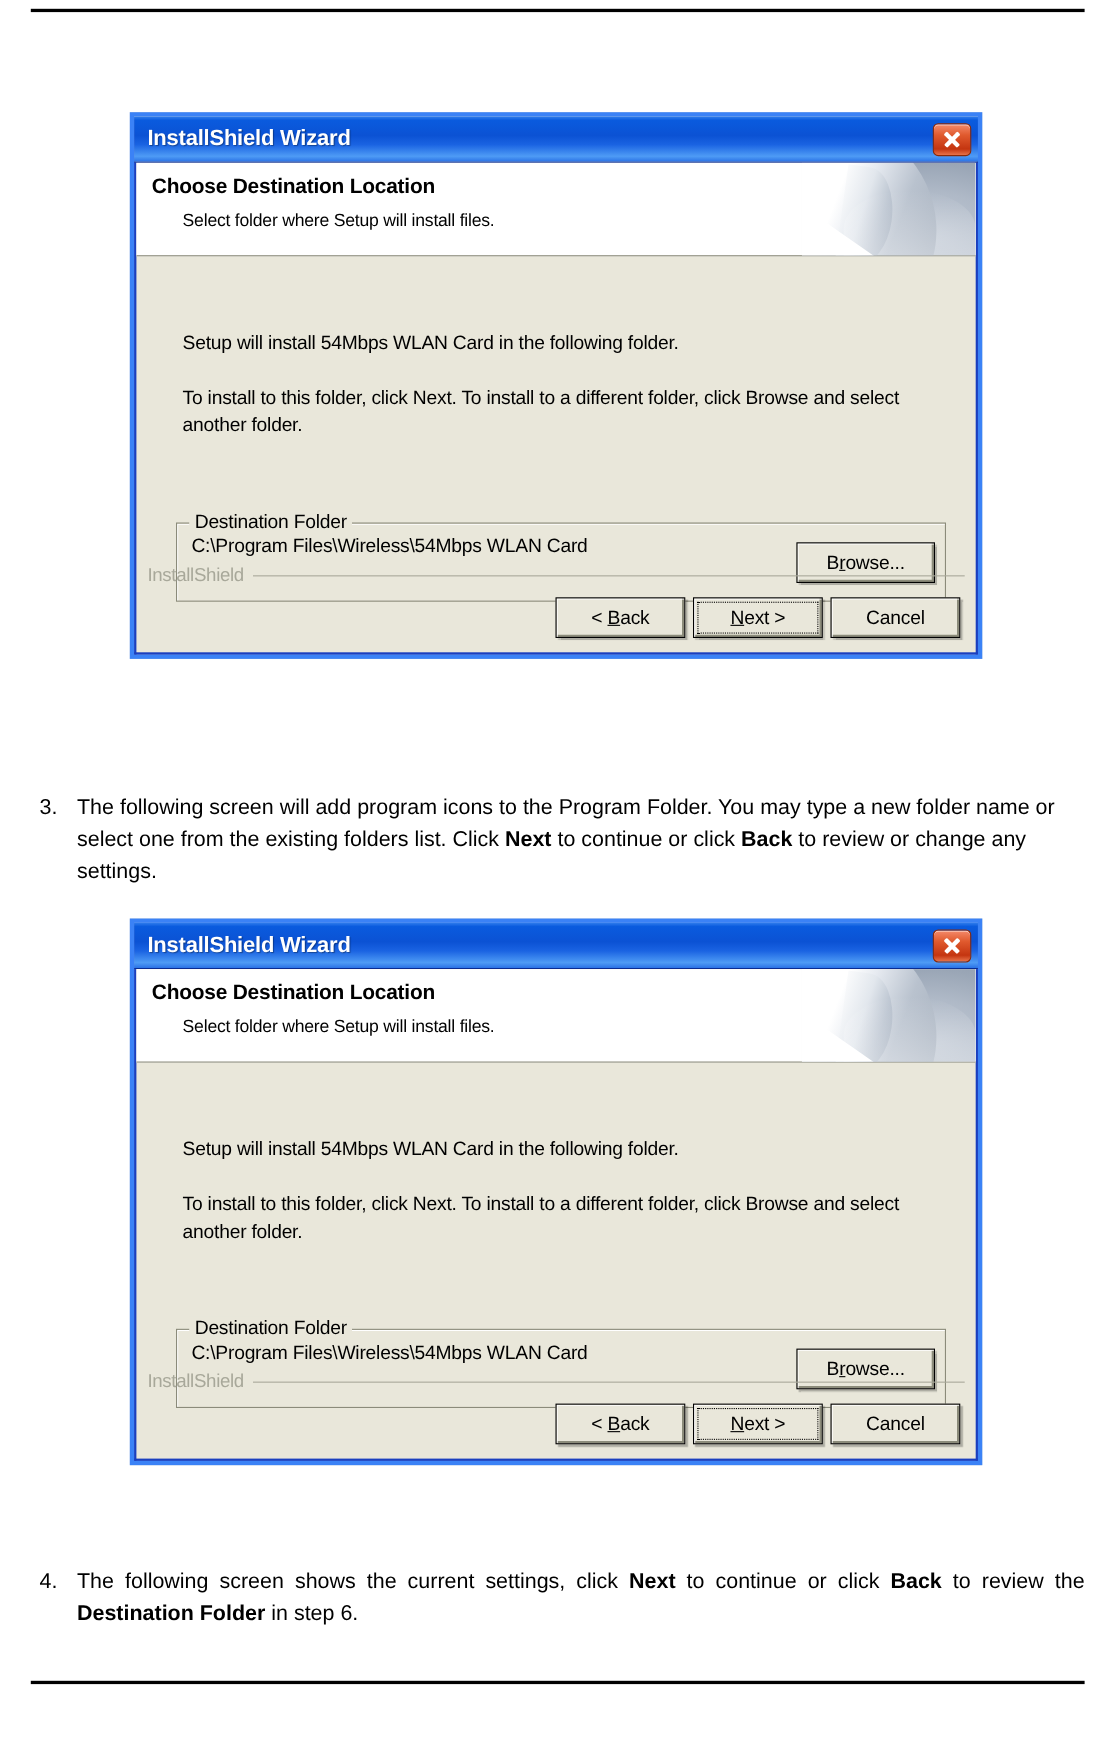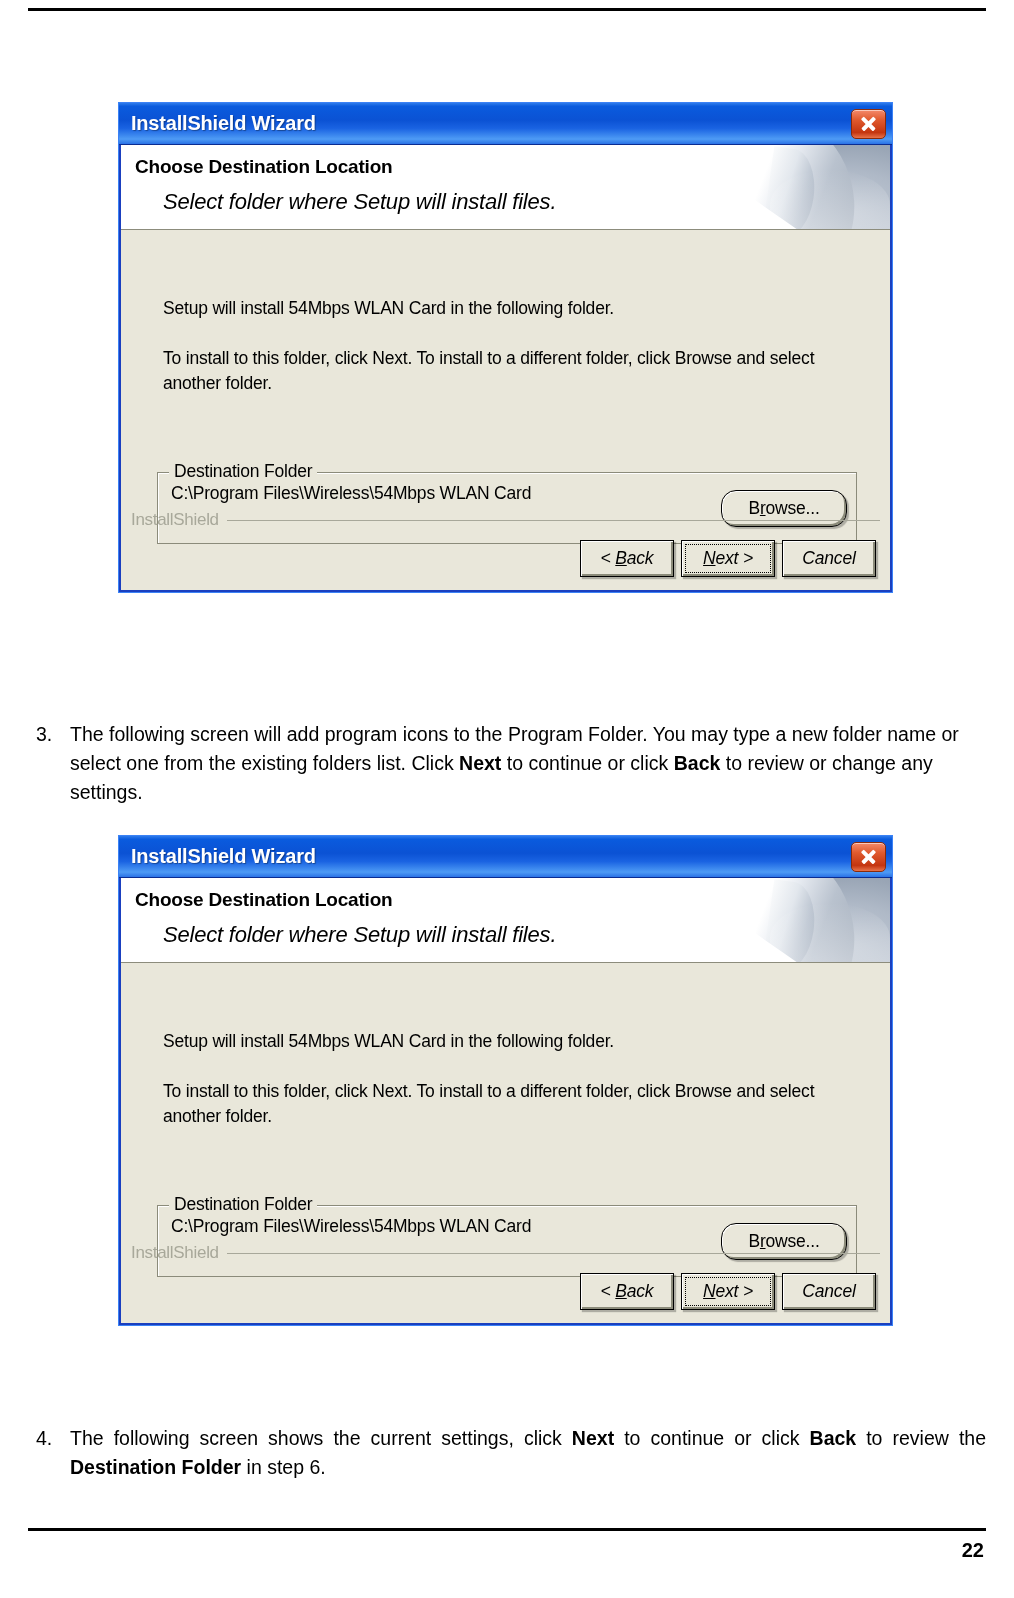--- a/index.html
+++ b/index.html
@@ -74,21 +74,21 @@
   .para.justify .body {
     text-align: justify;
   }
   .para .body b { font-weight: bold; }
 
   
   .dialog {
     position: absolute;
     width: 775px;
     background: #E9E7DA;
-    border: 1px solid #3b82f6;
+    border: 4px solid #3b82f6;
     box-shadow: 0 0 0 1px #4A6FD0 inset;
     box-sizing: border-box;
   }
   .dialog-inner {
     border: 2px solid #1A3FBF;
     border-top: none;
     box-sizing: border-box;
   }
   .titlebar {
     height: 42px;
@@ -147,23 +147,22 @@
     left: 14px;
     top: 11px;
     font-size: 19px;
     font-weight: bold;
     letter-spacing: -0.2px;
   }
   .banner-sub {
     position: absolute;
     left: 42px;
     top: 44px;
-    font-size: 22px;
-    letter-spacing: -0.2px;
-    font-style: italic;
+    font-size: 16px;
+    letter-spacing: -0.2px;
   }
   .banner-art {
     position: absolute;
     right: 0;
     top: 0;
     width: 158px;
     height: 85px;
     overflow: hidden;
   }
   .banner-art .bg {
@@ -273,21 +272,20 @@
     box-sizing: border-box;
     color: #000;
   }
   .btn u { text-decoration: underline; }
   .browse-btn {
     position: absolute;
     right: 9px;
     top: 17px;
     width: 126px;
     height: 37px;
-    border-radius: 15px;
   }
 
   
   .is-brand {
     position: absolute;
     left: 10px;
     bottom: 63px;
     right: 10px;
     height: 14px;
     display: flex;
@@ -306,25 +304,24 @@
   }
 
   .btn-row {
     position: absolute;
     right: 14px;
     bottom: 13px;
     display: flex;
     align-items: center;
   }
   .nav-btn {
-    width: 94px;
+    width: 118px;
     height: 37px;
     margin-left: 7px;
     position: relative;
-    font-style: italic;
   }
   .nav-btn.focused::after {
     content: "";
     position: absolute;
     left: 3px; right: 3px; top: 3px; bottom: 3px;
     border: 1px dotted #000;
     pointer-events: none;
   }
 </style>
 </head>
@@ -439,14 +436,13 @@
   </div>
 </div>
 
 <div class="para justify" id="step4" style="top:1424px;">
   <div class="num">4.</div>
   <div class="body"><span>The following screen shows the current settings, click </span><b>Next</b><span> to continue or click </span><b>Back</b><span> to review the </span><b>Destination Folder</b><span> in step 6.</span></div>
 </div>
 
 <div class="page-footer">
   <div class="page-footer-rule"></div>
-  <div class="page-number">22</div>
 </div>
 
 </body></html>

